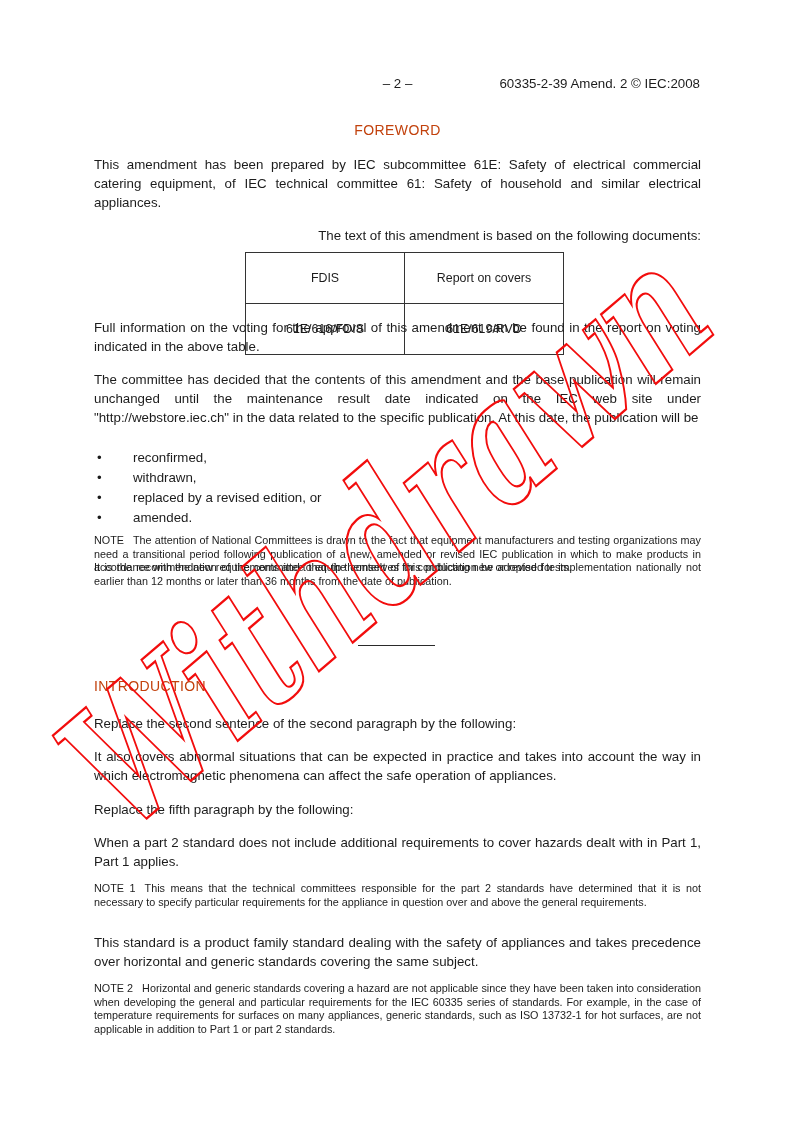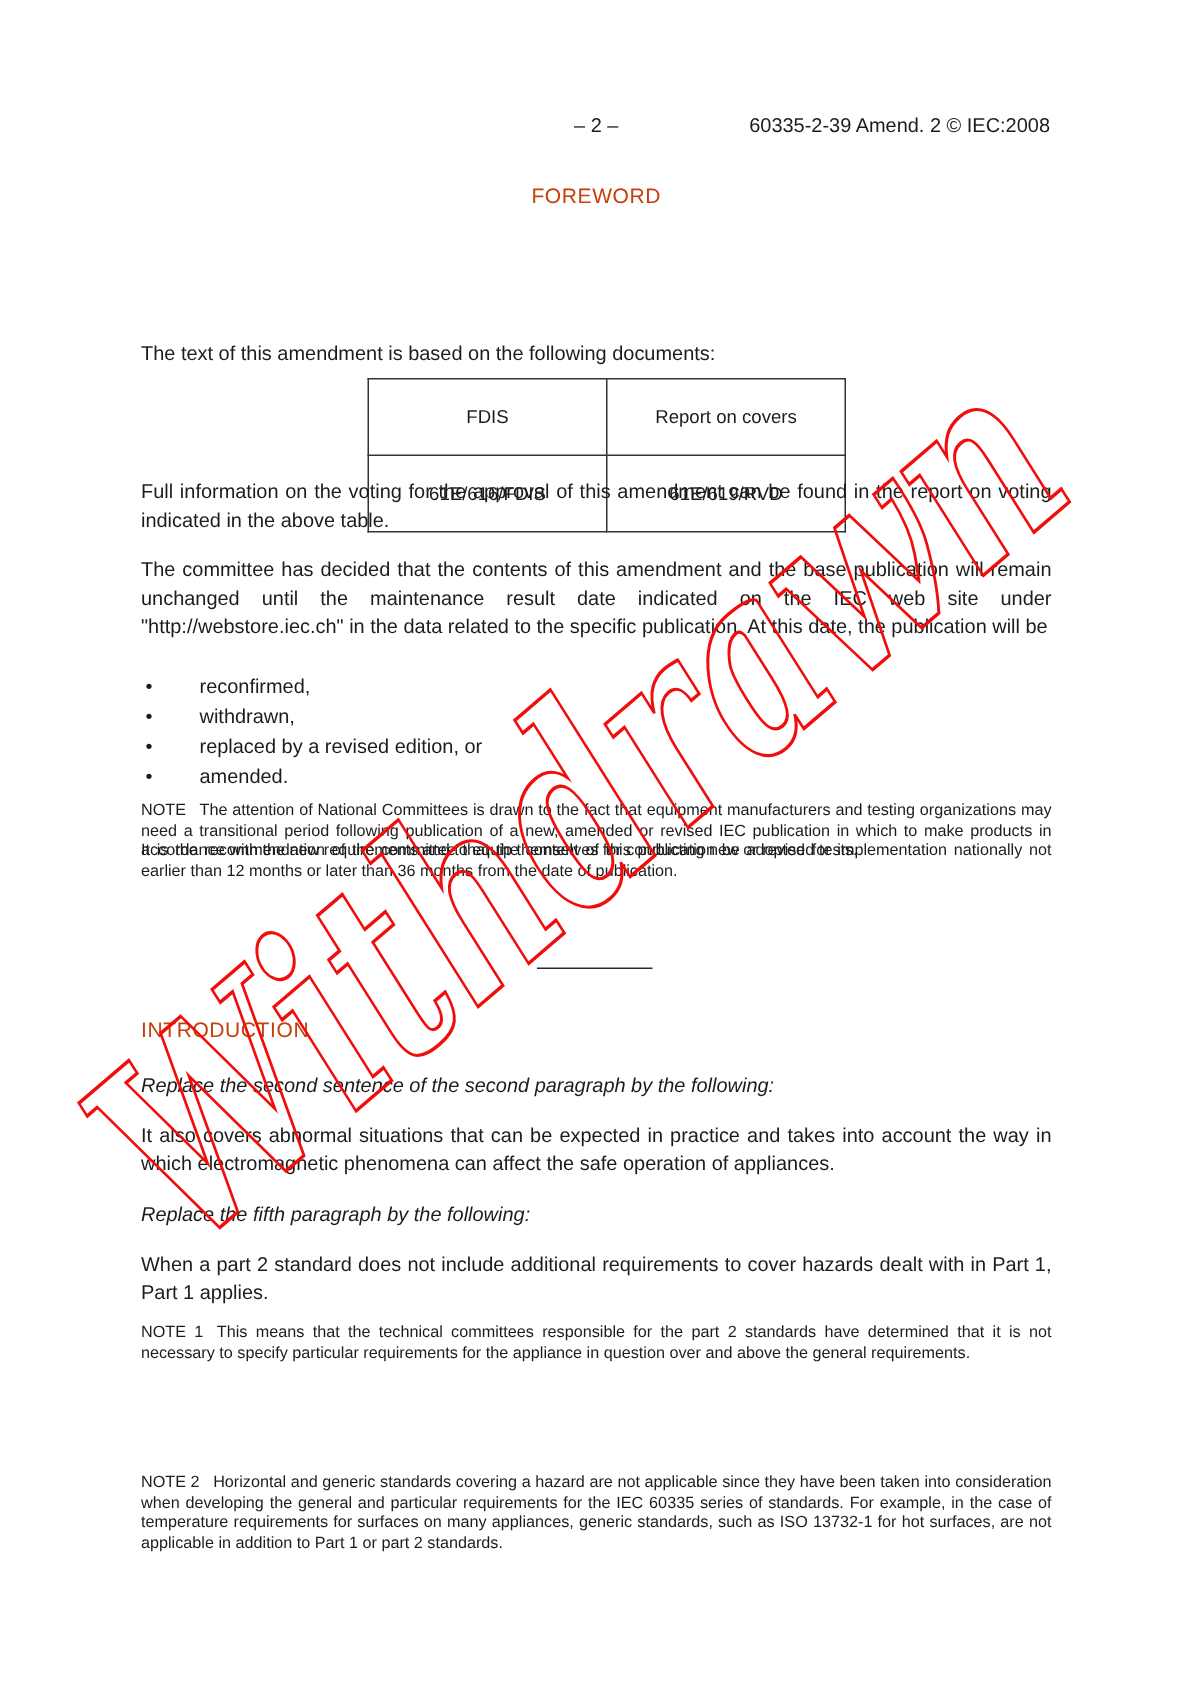--- a/index.html
+++ b/index.html
@@ -6,21 +6,21 @@
   body{
     width:793px;height:1122px;background:#ffffff;
     font-family:"Liberation Sans", sans-serif;color:#1c1c1c;
     position:relative;overflow:hidden;
   }
   #page{position:absolute;inset:0;width:793px;height:1122px;}
   .blk{position:absolute;left:94px;width:607px;}
   .body-text{font-size:13.3px;line-height:19px;text-align:justify;}
   .small-text{font-size:10.8px;line-height:13.6px;text-align:justify;}
   .heading{font-size:14px;line-height:17px;letter-spacing:0.4px;color:#c2410c;}
-  .italic{font-style:italic;}
+  .italic{}
   .note-label{margin-right:9px;}
   
   .hdr{position:absolute;top:76px;left:94px;width:607px;height:16px;font-size:13.3px;}
   .hdr .pageno{position:absolute;left:0;width:100%;text-align:center;}
   .hdr .docref{position:absolute;right:1px;top:0;text-align:right;}
   
   .doc-table{position:absolute;top:252px;left:245px;border-collapse:collapse;}
   .doc-table td{
     border:1px solid #333;width:150px;height:20px;
     text-align:center;vertical-align:middle;font-size:12.4px;padding:15px 4px;
@@ -39,22 +39,23 @@
 
 <div id="page">
 
   <div class="hdr">
     <span class="pageno">– 2 –</span>
     <span class="docref">60335-2-39 Amend. 2 © IEC:2008</span>
   </div>
 
   <div class="blk heading" style="top:122px;text-align:center;">FOREWORD</div>
 
+  <div class="blk body-text" style="top:155px;">This amendment has been prepared by IEC subcommittee 61E: Safety of electrical commercial catering equipment, of IEC technical committee 61: Safety of household and similar electrical appliances.</div>
 
-  <div class="blk body-text" style="top:226px;text-align:left;">The text of this amendment is based on the following documents:</div>
+  <div class="blk body-text" style="top:226px;text-align:right;">The text of this amendment is based on the following documents:</div>
 
   <table class="doc-table">
     <tbody>
       <tr>
         <td>FDIS</td>
         <td>Report on covers</td>
       </tr>
       <tr>
         <td>61E/616/FDIS</td>
         <td>61E/619/RVD</td>
@@ -100,20 +101,21 @@
   <div class="blk body-text" style="top:747px;">It also covers abnormal situations that can be expected in practice and takes into account the way in which electromagnetic phenomena can affect the safe operation of appliances.</div>
 
   <div class="blk body-text italic" style="top:800px;text-align:left;">Replace the fifth paragraph by the following:</div>
 
   <div class="blk body-text" style="top:833px;">When a part 2 standard does not include additional requirements to cover hazards dealt with in Part 1, Part 1 applies.</div>
 
   <div class="blk small-text" style="top:882px;">
     <span class="note-label">NOTE 1</span><span>This means that the technical committees responsible for the part 2 standards have determined that it is not necessary to specify particular requirements for the appliance in question over and above the general requirements.</span>
   </div>
 
+  <div class="blk body-text" style="top:933px;">This standard is a product family standard dealing with the safety of appliances and takes precedence over horizontal and generic standards covering the same subject.</div>
 
   <div class="blk small-text" style="top:982px;">
     <span class="note-label">NOTE 2</span><span>Horizontal and generic standards covering a hazard are not applicable since they have been taken into consideration when developing the general and particular requirements for the IEC 60335 series of standards. For example, in the case of temperature requirements for surfaces on many appliances, generic standards, such as ISO 13732-1 for hot surfaces, are not applicable in addition to Part 1 or part 2 standards.</span>
   </div>
 
   <svg id="watermark" width="793" height="1122" viewBox="0 0 793 1122">
     <text id="wm-text" x="0" y="0" transform="translate(395 548) rotate(-40.5)" text-anchor="middle" dominant-baseline="middle" font-family="DejaVu Serif, serif" font-style="italic" font-weight="bold" font-size="170" fill="none" stroke-width="2.3" textLength="780" lengthAdjust="spacingAndGlyphs" stroke="#f20d0d">Withdrawn</text>
   </svg>
 
 </div>

